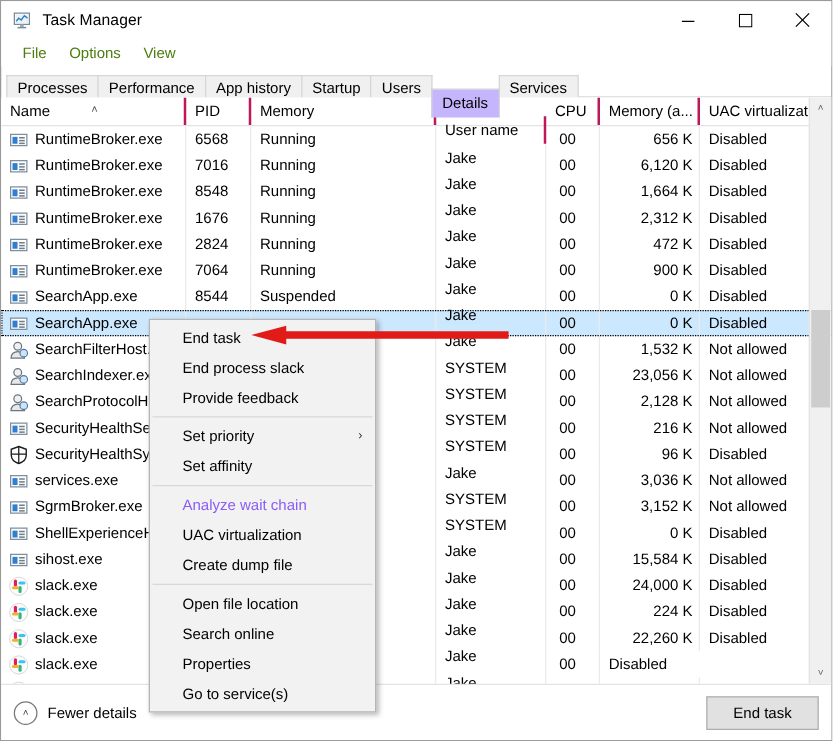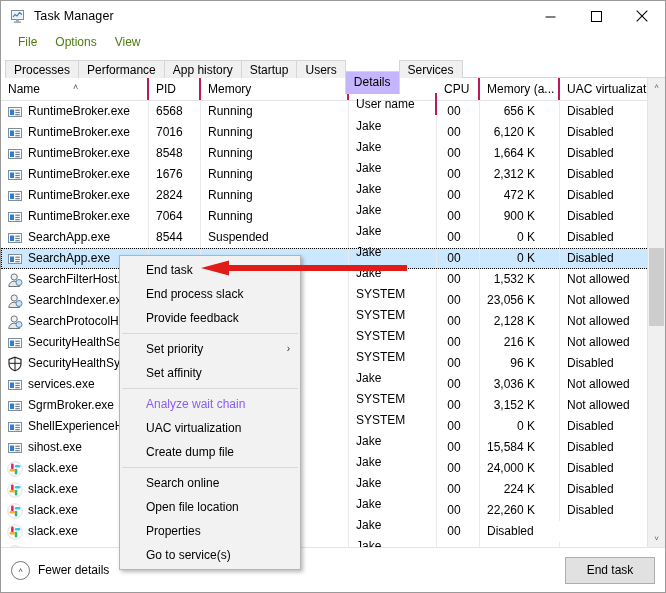--- a/index.html
+++ b/index.html
@@ -147,21 +147,21 @@
     line-height: 21px;
     font-size: 12px;
     padding-left: 7px;
     box-sizing: border-box;
     border-right: 1px solid #eaeaea;
     overflow: hidden;
     white-space: nowrap;
     color: #000;
   }
   .cell.name { display: flex; align-items: center; padding-left: 6px; }
-  .cell.right { text-align: right; padding-right: 24px; padding-left: 2px; }
+  .cell.right { text-align: right; padding-right: 5px; padding-left: 2px; }
   .cell.center { text-align: center; padding-left: 2px; padding-right: 10px; }
   .nm { margin-left: 5px; }
   
   .c-name { width: 148px; }
   .c-pid  { width: 52px; }
   .c-status { width: 148px; }
   .c-user { width: 88px; margin-top: 29px; }
   .c-cpu  { width: 43px; }
   .c-mem  { width: 80px; }
   .c-uac  { width: 96px; border-right: none; }
@@ -729,22 +729,22 @@
       <div class="ctxitem"><span>End process slack</span></div>
       <div class="ctxitem"><span>Provide feedback</span></div>
       <div class="ctxsep"></div>
       <div class="ctxitem"><span>Set priority</span><span class="submark">›</span></div>
       <div class="ctxitem"><span>Set affinity</span></div>
       <div class="ctxsep"></div>
       <div class="ctxitem disabled"><span>Analyze wait chain</span></div>
       <div class="ctxitem"><span>UAC virtualization</span></div>
       <div class="ctxitem"><span>Create dump file</span></div>
       <div class="ctxsep"></div>
+      <div class="ctxitem"><span>Open file location</span></div>
       <div class="ctxitem"><span>Search online</span></div>
-      <div class="ctxitem"><span>Open file location</span></div>
       <div class="ctxitem"><span>Properties</span></div>
       <div class="ctxitem"><span>Go to service(s)</span></div>
     </div>
 
   <div class="red-arrow">
     <svg width="208" height="16" viewBox="0 0 208 16" id="arrow-svg">
       <rect id="arrow-shaft" x="28" y="5" width="180" height="6" fill="#e01b18"></rect>
       <polygon id="arrow-head" points="2,8 30,0.5 30,15.5" fill="#e01b18"></polygon>
     </svg>
   </div>

